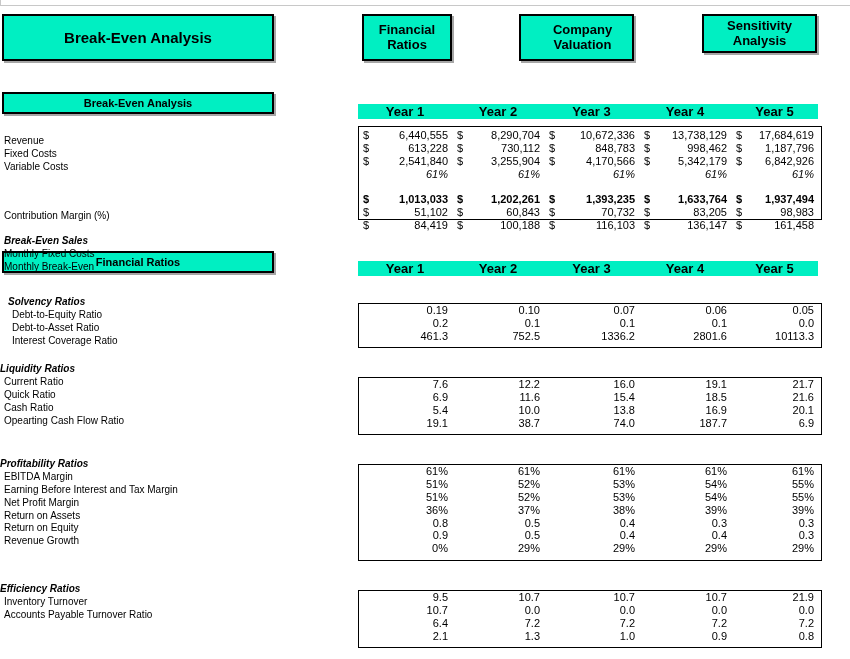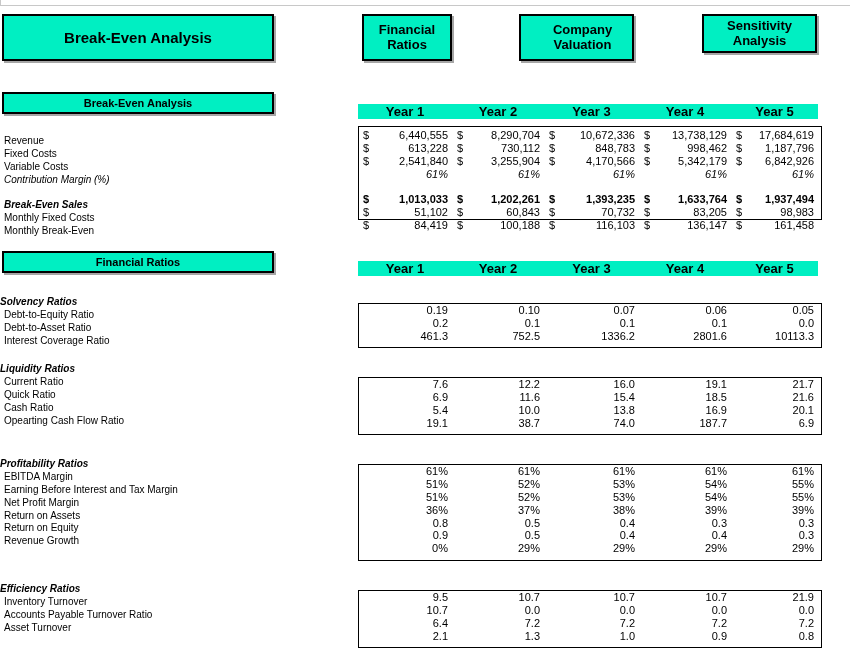--- a/index.html
+++ b/index.html
@@ -61,21 +61,21 @@
   .yr.c2{width:92px;}
   .yr.c3{width:95px;}
   .yr.c4{width:92px;}
   .yr.c5{width:87px;}
   #yearband-breakeven{top:104px;}
   #yearband-ratios{top:261px;}
 
   
   .rowlabels{position:absolute;left:4px;font-size:10px;}
   .rowlabels .rl{height:12.9px;line-height:12.9px;white-space:nowrap;}
-  .rl.ital{font-style:italic;}
+  .rl.ital{margin-top:36px;}
   .rl.bolditalic{font-weight:bold;font-style:italic;}
   .rl.secthead{font-weight:bold;font-style:italic;margin-left:-4px;padding-left:0;}
   .rl.gap{height:12.9px;}
 
   
   .databox{
     position:absolute;left:358px;width:464px;
     border:1.5px solid #000000;
     box-sizing:border-box;
     background:#ffffff;
@@ -93,21 +93,21 @@
   .cl5{width:87px;}
 
   #box-breakeven{top:126px;height:94px;padding-top:2px;}
   #box-solvency{top:303px;height:45px;}
   #box-liquidity{top:377px;height:58px;}
   #box-profitability{top:464px;height:97px;}
   #box-efficiency{top:590px;height:58px;}
 
   
   #labels-breakeven{top:135px;}
-  #labels-solvency{top:296px;}
+  #labels-solvency{top:296px;margin-left:8px;}
   #labels-liquidity{top:363px;}
   #labels-profitability{top:458px;}
   #labels-efficiency{top:583px;}
 </style>
 </head>
 <body>
 
 <div class="sheet">
 
   <div class="top-rule"></div>
@@ -190,21 +190,20 @@
       <div class="rl ">Earning Before Interest and Tax Margin</div>
       <div class="rl ">Net Profit Margin</div>
       <div class="rl ">Return on Assets</div>
       <div class="rl ">Return on Equity</div>
       <div class="rl ">Revenue Growth</div>
     </div>
   <div class="rowlabels" id="labels-efficiency">
       <div class="rl secthead">Efficiency Ratios</div>
       <div class="rl ">Inventory Turnover</div>
       <div class="rl ">Accounts Payable Turnover Ratio</div>
-      <div class="rl ">Asset Turnover</div>
     </div>
 
   <div class="databox" id="box-breakeven">
       <div class="drow">
         <div class="cell cl1">
           <span class="cur">$</span>
           <span class="val">6,440,555</span>
         </div>
         <div class="cell cl2">
           <span class="cur">$</span>

